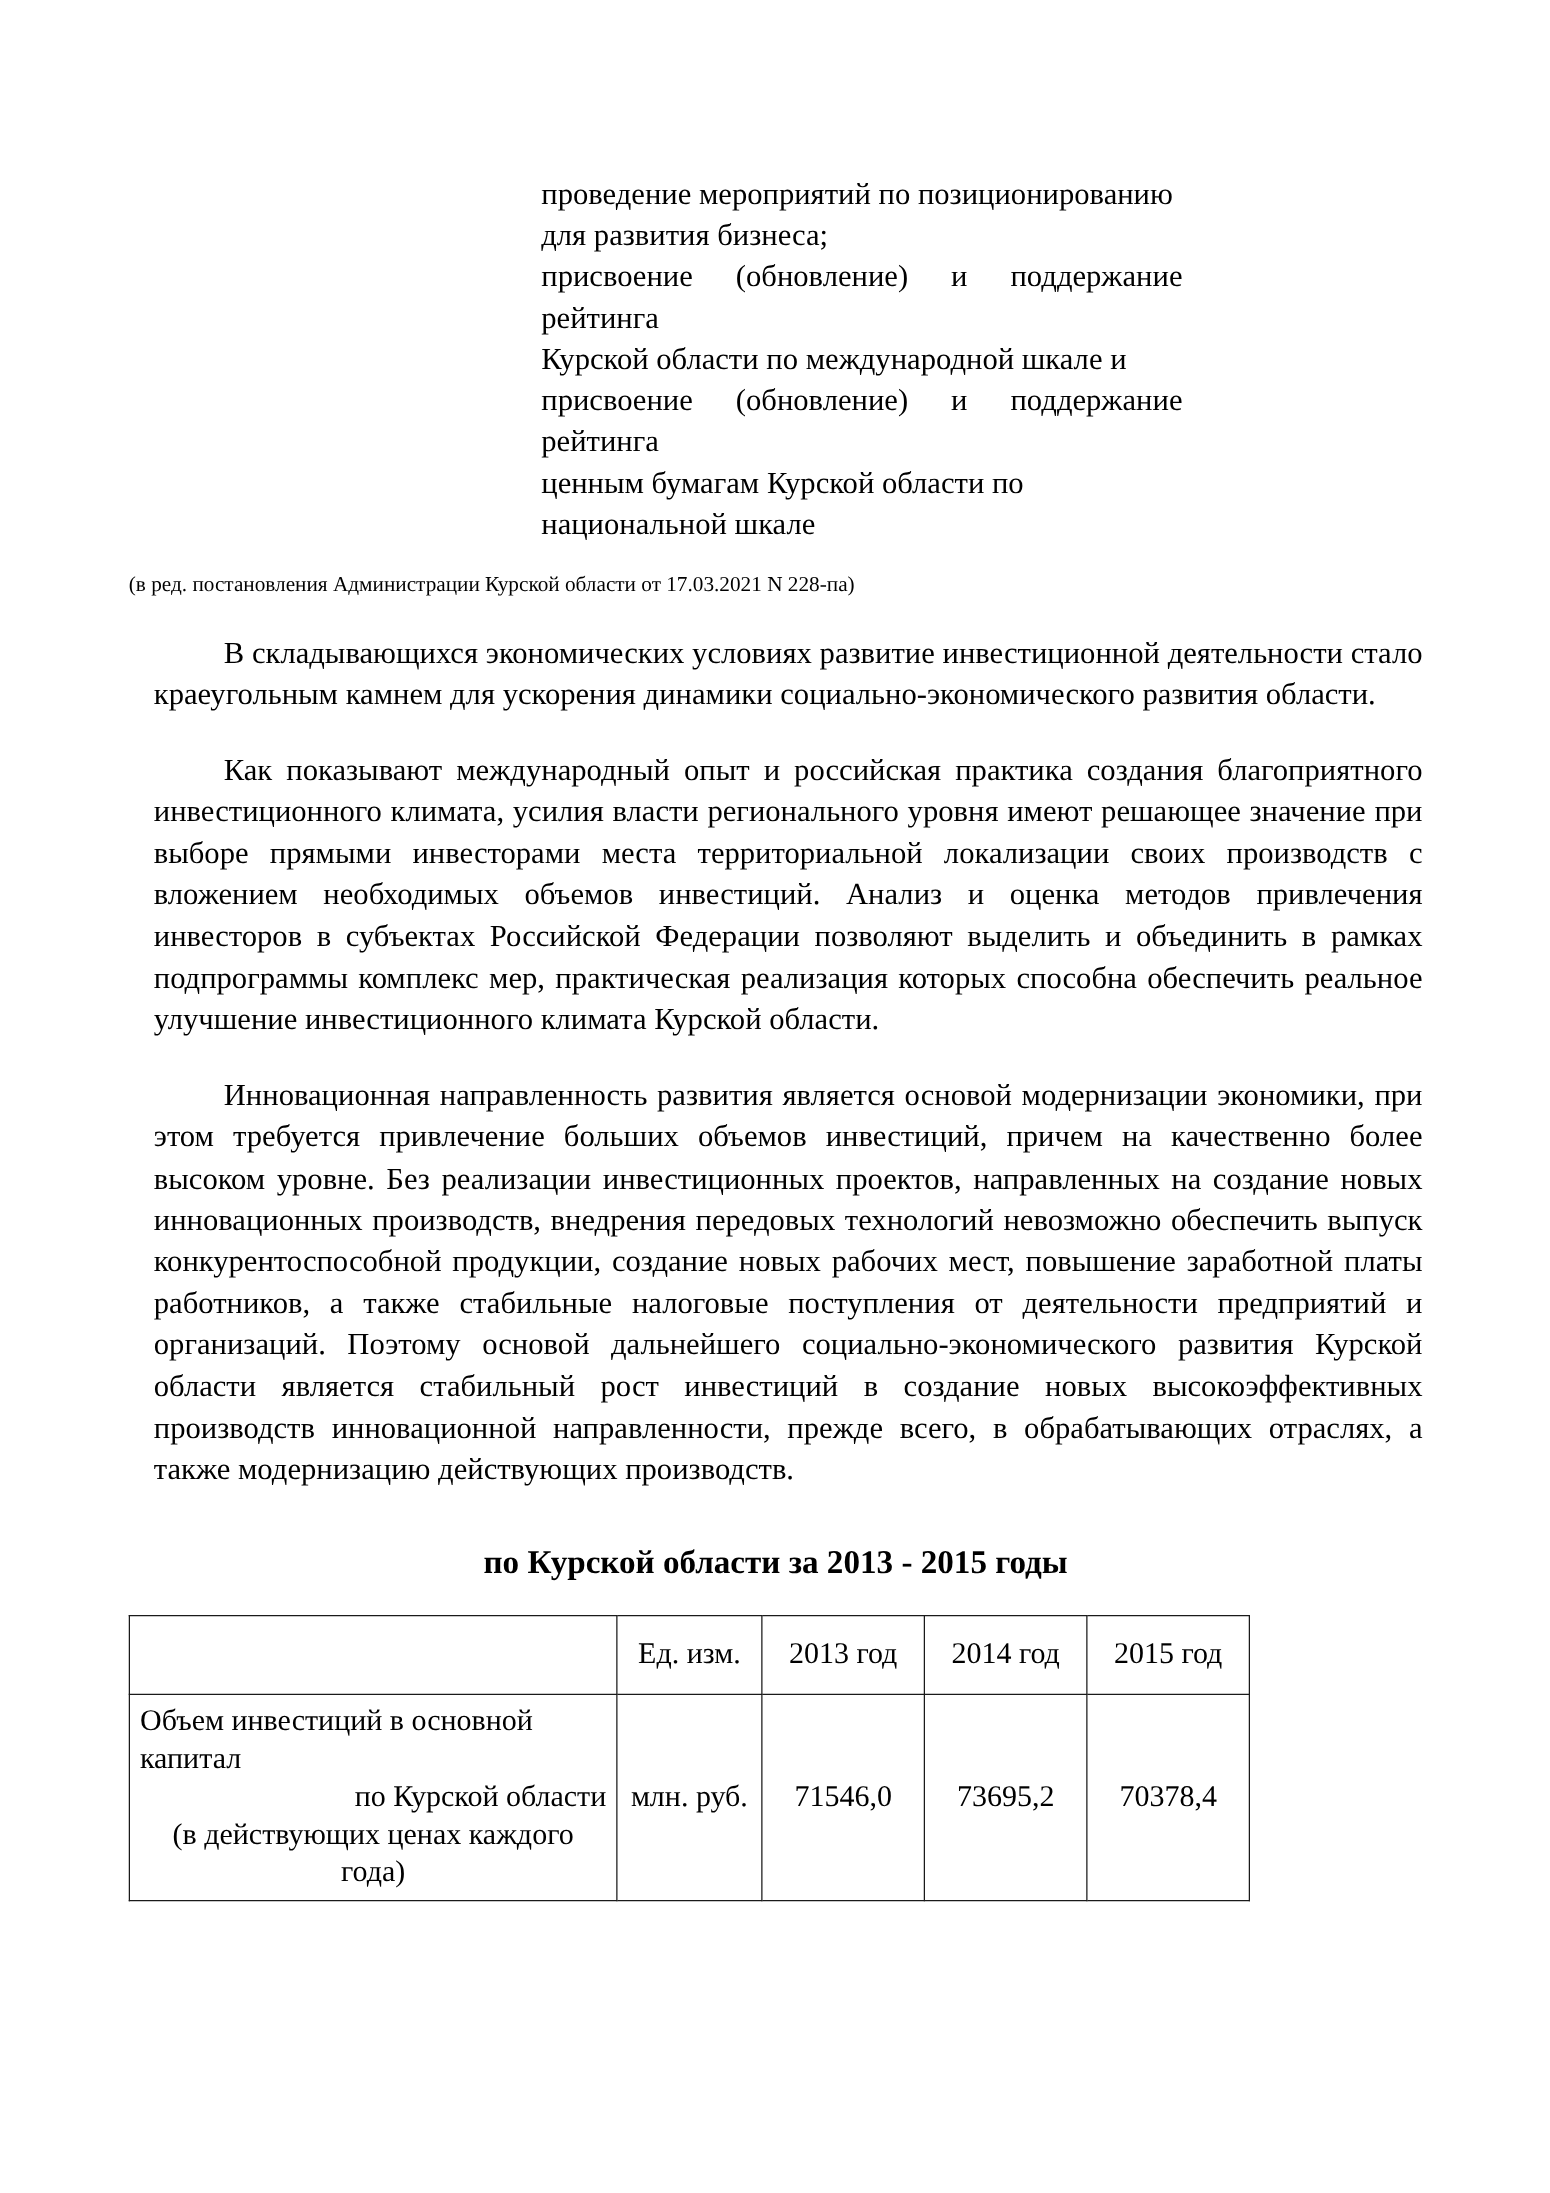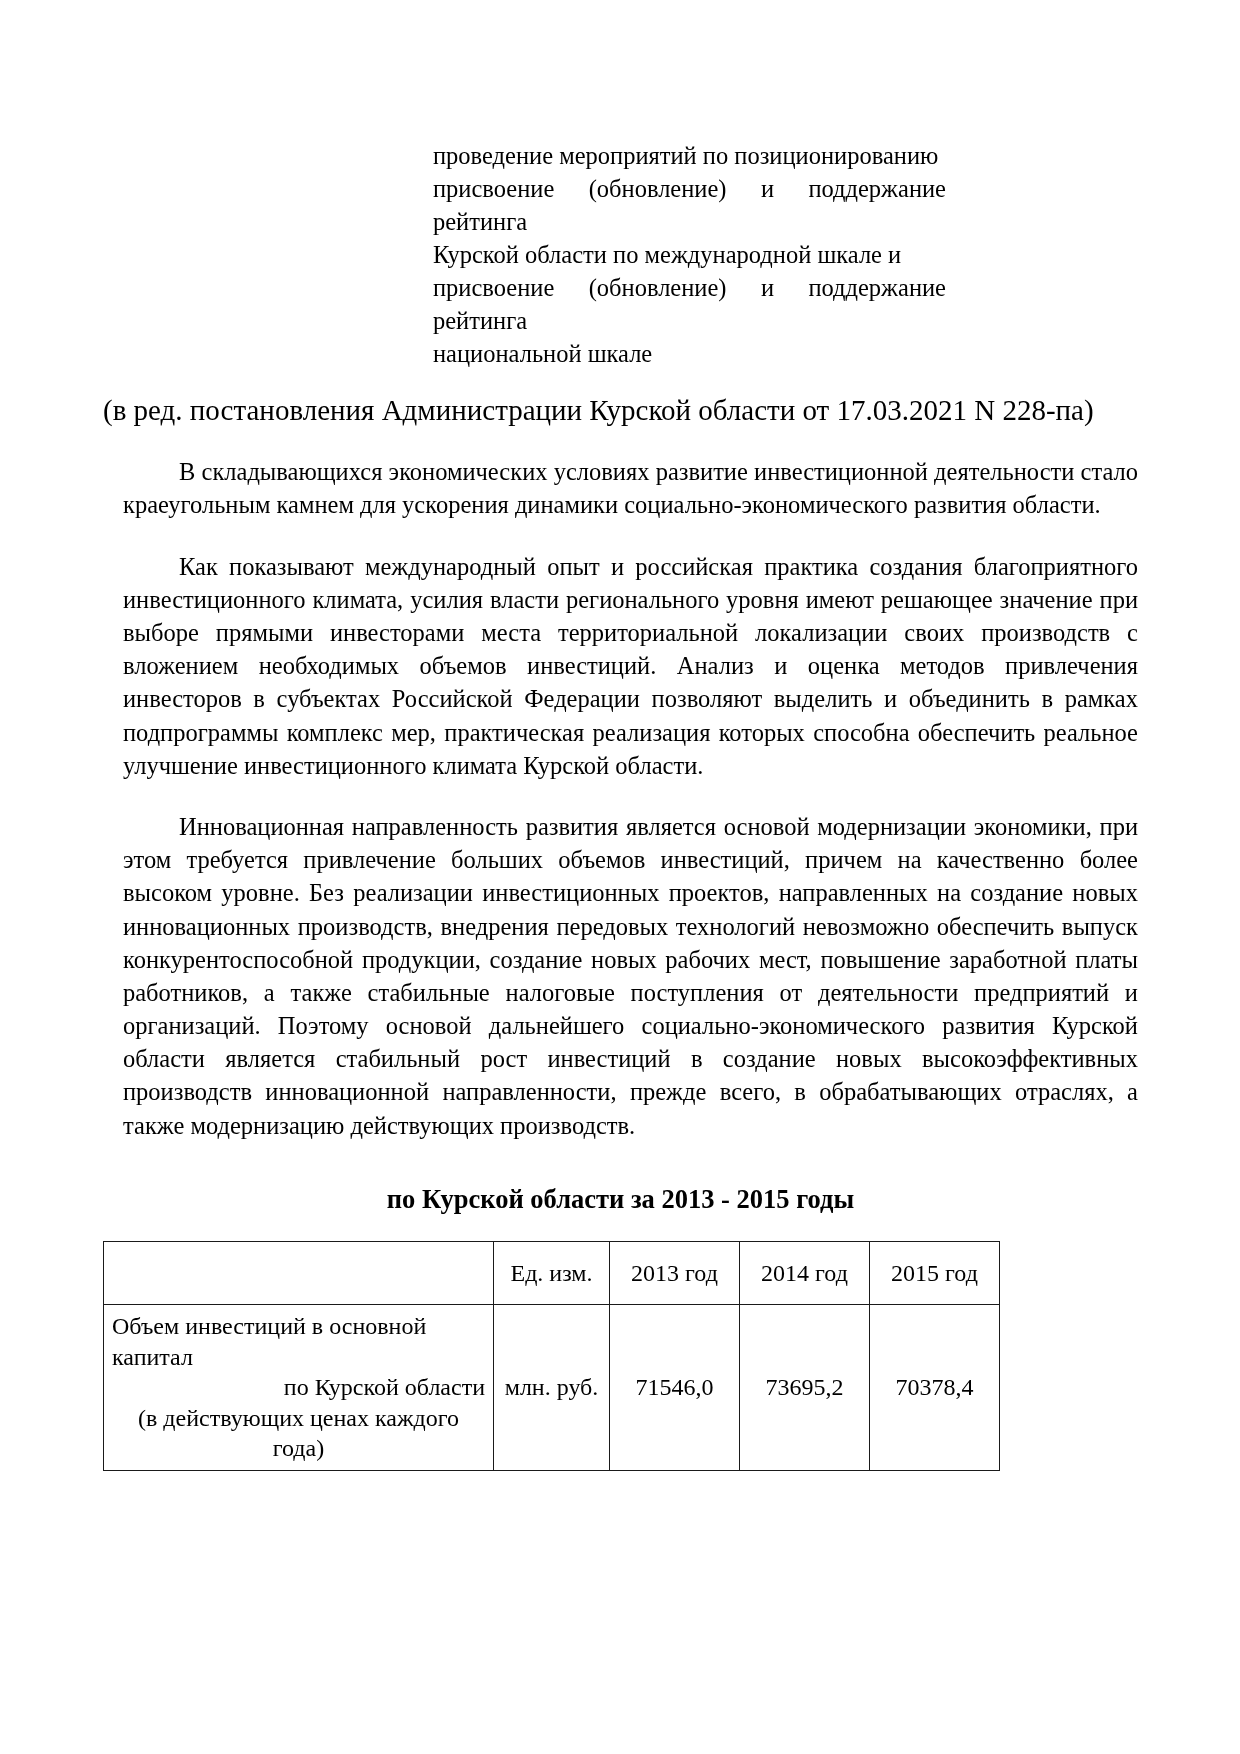--- a/index.html
+++ b/index.html
@@ -43,21 +43,21 @@
     text-align: justify;
   }
   .quote-block p.last-line,
   .quote-block p.ragged {
     text-align: left;
   }
 
   
   .ed-note {
     margin-top: 21px;
-    font-size: 29px;
+    font-size: 17px;
     line-height: 1.3;
     text-align: left;
   }
 
   
   .section-heading {
     margin-top: 40px;
     font-size: 26.5px;
     font-weight: bold;
     text-align: center;
@@ -133,23 +133,25 @@
   tr.row-tall td { height: 110px; }
 </style>
 </head>
 <body>
 
 <div class="page">
   <div class="content">
 
     <div class="quote-block">
       <p>проведение мероприятий по позиционированию</p>
+      <p class="ragged">для развития бизнеса;</p>
       <p>присвоение (обновление) и поддержание рейтинга</p>
       <p>Курской области по международной шкале и</p>
       <p>присвоение (обновление) и поддержание рейтинга</p>
+      <p>ценным бумагам Курской области по</p>
       <p class="ragged">национальной шкале</p>
     </div>
 
     <div class="ed-note">(в ред. постановления Администрации Курской области от 17.03.2021 N 228-па)</div>
 
 
     <p class="body-par">В складывающихся экономических условиях развитие инвестиционной деятельности стало краеугольным камнем для ускорения динамики социально-экономического развития области.</p>
     <p class="body-par">Как показывают международный опыт и российская практика создания благоприятного инвестиционного климата, усилия власти регионального уровня имеют решающее значение при выборе прямыми инвесторами места территориальной локализации своих производств с вложением необходимых объемов инвестиций. Анализ и оценка методов привлечения инвесторов в субъектах Российской Федерации позволяют выделить и объединить в рамках подпрограммы комплекс мер, практическая реализация которых способна обеспечить реальное улучшение инвестиционного климата Курской области.</p>
     <p class="body-par">Инновационная направленность развития является основой модернизации экономики, при этом требуется привлечение больших объемов инвестиций, причем на качественно более высоком уровне. Без реализации инвестиционных проектов, направленных на создание новых инновационных производств, внедрения передовых технологий невозможно обеспечить выпуск конкурентоспособной продукции, создание новых рабочих мест, повышение заработной платы работников, а также стабильные налоговые поступления от деятельности предприятий и организаций. Поэтому основой дальнейшего социально-экономического развития Курской области является стабильный рост инвестиций в создание новых высокоэффективных производств инновационной направленности, прежде всего, в обрабатывающих отраслях, а также модернизацию действующих производств.</p>
 

